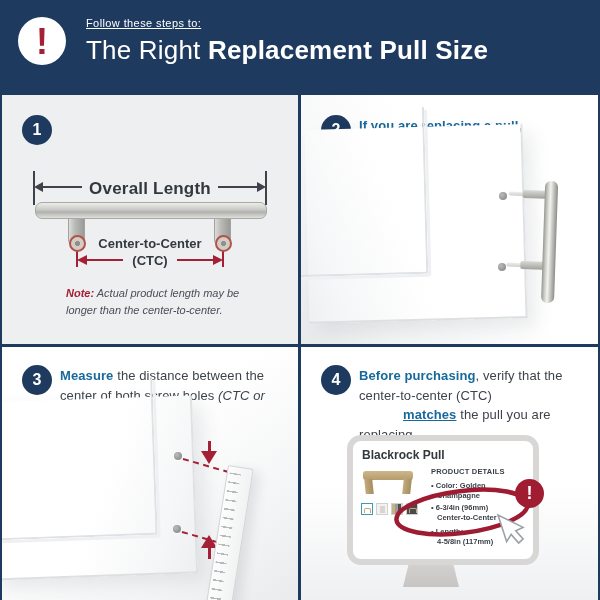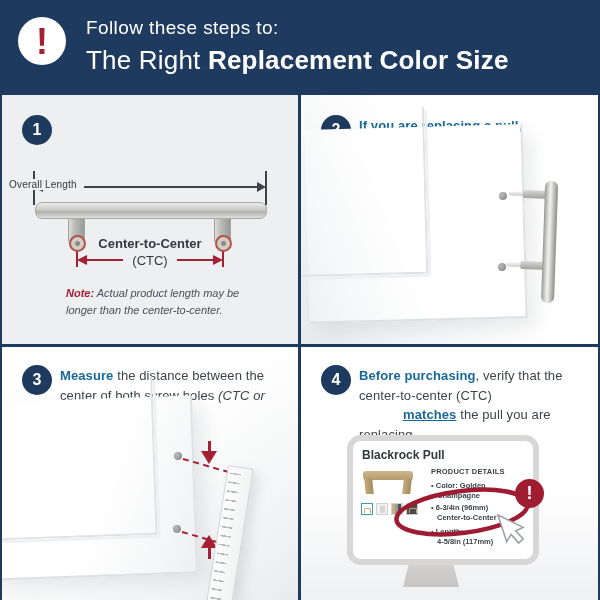--- a/index.html
+++ b/index.html
@@ -5,21 +5,21 @@
   html,body{margin:0;padding:0;background:#ffffff;}
   .stage{position:relative;width:600px;height:600px;overflow:hidden;background:#ffffff;
          font-family:"Liberation Sans","DejaVu Sans",sans-serif;color:#3e434b;}
 
   
   .header{position:absolute;left:0;top:0;width:600px;height:95px;background:#1e3a5f;}
   .alert-circle{position:absolute;left:18px;top:17px;width:48px;height:48px;border-radius:50%;
                 background:#fff;display:flex;align-items:center;justify-content:center;}
   .alert-circle span{color:#a32035;font-size:36px;font-weight:800;line-height:1;transform:scaleY(1.05);}
   .header-text{position:absolute;left:86px;top:17px;color:#fff;}
-  .h-line1{font-size:19px;letter-spacing:.4px;}
+  .h-line1{font-size:11px;letter-spacing:.4px;text-decoration:underline;}
   .h-line2{font-size:26px;margin-top:6px;letter-spacing:.2px;white-space:nowrap;}
   .h-line2 .reg{font-weight:400;}
   .h-line2 .bold{font-weight:700;}
 
   
   .q{position:absolute;overflow:hidden;}
   #q1{left:2px;top:95px;width:296px;height:249px;background:#edeff1;}
   #q2{left:301px;top:95px;width:297px;height:249px;background:linear-gradient(235deg,#ffffff 45%,#f3f4f5 80%,#e8e9eb 100%);}
   #q3{left:2px;top:347px;width:296px;height:253px;background:linear-gradient(145deg,#ffffff 40%,#f4f5f6 75%,#eaebed 100%);}
   #q4{left:301px;top:347px;width:297px;height:253px;background:linear-gradient(180deg,#ffffff 55%,#eff0f2 100%);}
@@ -41,34 +41,34 @@
   .b-blue-u{color:#17699b;font-weight:700;text-decoration:underline;margin-left:44px;}
   .it{font-style:italic;}
 
   
   .ol-tick{position:absolute;width:2px;height:34px;background:#3e434b;top:76px;}
   #tickL{left:31px;} #tickR{left:263px;}
   .ol-line{position:absolute;left:37px;top:91px;width:222px;height:2px;background:#3e434b;}
   .tri{width:0;height:0;position:absolute;}
   #olHeadL{left:32px;top:87px;border-top:5px solid transparent;border-bottom:5px solid transparent;border-right:9px solid #3e434b;}
   #olHeadR{left:255px;top:87px;border-top:5px solid transparent;border-bottom:5px solid transparent;border-left:9px solid #3e434b;}
-  .ol-label{position:absolute;left:0;top:84px;width:100%;font-weight:400;font-size:10px;color:#33383f;letter-spacing:.2px;}
+  .ol-label{position:absolute;left:0;top:84px;width:100%;text-align:center;font-weight:700;font-size:17px;color:#33383f;letter-spacing:.2px;}
   .ol-label span{background:#edeff1;padding:0 7px;}
   .pull-bar{position:absolute;left:33px;top:107px;width:230px;height:15px;border-radius:7px;
             background:linear-gradient(180deg,#ecede9,#c9cac6 45%,#b0b1ad 60%,#dfe0dc);border:1px solid #a9aaa6;z-index:2;}
   .pull-post{position:absolute;width:15px;height:28px;top:120px;border:1px solid #a2a39f;border-radius:0 0 5px 5px;
              background:linear-gradient(90deg,#dcddd9,#b9bab6 40%,#9a9b97);z-index:1;}
   #postL{left:66px;} #postR{left:212px;}
   .screw-ring{position:absolute;width:13px;height:13px;border-radius:50%;border:2px solid #b0544a;top:140px;z-index:3;
               background:radial-gradient(circle,#8f9089 0 2.5px,#d3ccc6 2.5px);}
   #ringL{left:67px;} #ringR{left:213px;}
   .ctc-vline{position:absolute;width:2px;height:16px;top:156px;background:#a32035;}
   #vlL{left:74px;} #vlR{left:220px;}
   .ctc-label{position:absolute;left:85px;top:141px;width:126px;text-align:center;font-weight:700;font-size:13px;color:#33383f;}
-  .ctc-abbr{position:absolute;left:121px;top:158px;width:54px;text-align:center;font-weight:400;font-size:13px;color:#33383f;}
+  .ctc-abbr{position:absolute;left:121px;top:158px;width:54px;text-align:center;font-weight:700;font-size:13px;color:#33383f;}
   #ctcHeadL{left:75px;top:160px;border-top:5px solid transparent;border-bottom:5px solid transparent;border-right:10px solid #a32035;}
   #ctcHeadR{left:211px;top:160px;border-top:5px solid transparent;border-bottom:5px solid transparent;border-left:10px solid #a32035;}
   .ctc-lineL{position:absolute;left:84px;top:164px;width:37px;height:2px;background:#a32035;}
   .ctc-lineR{position:absolute;left:175px;top:164px;width:37px;height:2px;background:#a32035;}
   .note{position:absolute;left:64px;top:190px;width:192px;font-size:11px;font-style:italic;line-height:1.55;color:#4a4f58;}
   .note .note-label{color:#a32035;font-weight:700;}
 
   
   .door2{position:absolute;left:6px;top:32px;width:216px;height:192px;transform:rotate(-1.5deg);
          background:linear-gradient(250deg,#ffffff 55%,#f6f7f8 85%,#eef0f1);
@@ -137,21 +137,21 @@
 <body>
 
 <div class="stage">
 
   <div class="header">
     <div class="alert-circle">
       <span>!</span>
     </div>
     <div class="header-text">
       <div class="h-line1">Follow these steps to:</div>
-      <div class="h-line2"><span class="reg">The Right</span><span class="reg">&nbsp;</span><span class="bold">Replacement Color Size</span></div>
+      <div class="h-line2"><span class="reg">The Right</span><span class="reg">&nbsp;</span><span class="bold">Replacement Pull Size</span></div>
     </div>
   </div>
 
   <div id="q1" class="q">
     <div class="num">1</div>
 
     <div class="ol-tick" id="tickL"></div>
     <div class="ol-tick" id="tickR"></div>
     <div class="ol-line"></div>
     <div class="tri" id="olHeadL"></div>

